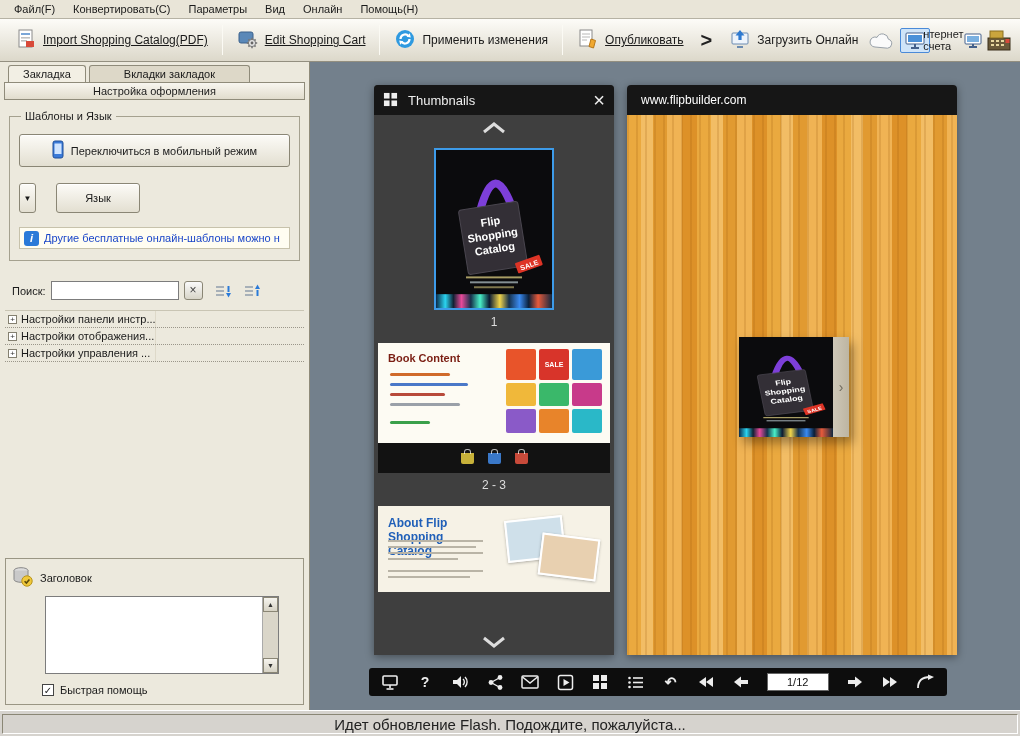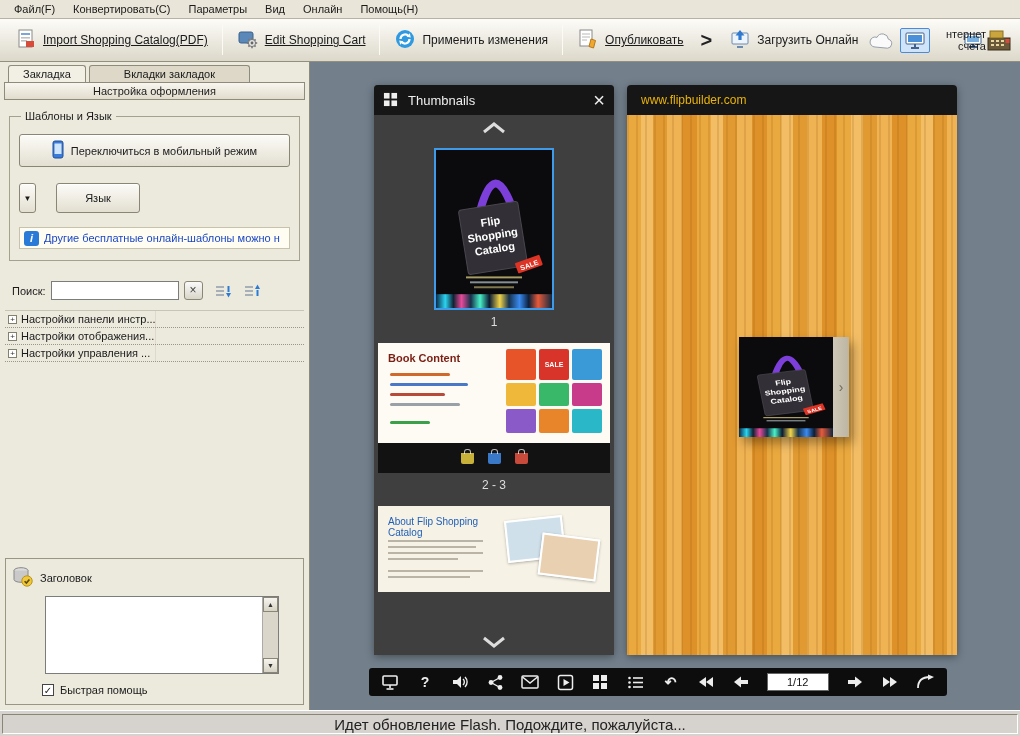--- a/index.html
+++ b/index.html
@@ -10,21 +10,21 @@
   .menubar { height:19px; background:#e9e5d8; border-bottom:1px solid #b6b2a4; display:flex; align-items:center; padding-left:6px; gap:2px; }
   .menu-item { padding:2px 8px; cursor:default; }
 
   
   .toolbar { height:43px; background:linear-gradient(#fdfcf8,#dcd8ca); border-bottom:1px solid #938f80; display:flex; align-items:center; padding:0 6px; }
   .tbtn { display:flex; align-items:center; gap:6px; padding:5px 9px; border-radius:3px; white-space:nowrap; }
   .tlabel { font-size:12px; }
   .tlabel.u { text-decoration:underline; }
   .tsep { width:1px; height:30px; background:#a9a597; border-right:1px solid #fbfaf4; margin:0 5px; }
   .tchev { font-size:20px; font-weight:bold; color:#222; padding:0 8px; }
-  .tright { margin-left:auto; display:flex; align-items:center; gap:3px; padding-right:2px; position:relative;text-align:right; }
+  .tright { margin-left:auto; display:flex; align-items:center; gap:3px; padding-right:2px; position:relative; }
   .tb-toggle { border:1px solid #4a8ad8; background:#cfe4f8; border-radius:2px; padding:2px 3px; display:flex; }
   .tright-text { font-size:11px; margin:0 -26px 0 -10px; position:relative; z-index:0; }
   .tright svg, .tb-toggle svg { display:block; }
 
   
   .main { display:flex; height:648px; }
 
   
   .sidebar { width:310px; min-width:310px; background:#ece9dd; border-right:1px solid #8f8b7a; display:flex; flex-direction:column; padding:3px 3px 5px; }
   .tabs-row { display:flex; gap:3px; padding-left:5px; }
@@ -81,27 +81,27 @@
   .thumb2 { margin-top:10px; width:232px; height:130px; background:#fdfbf3; position:relative; overflow:hidden; }
   .t2-title { position:absolute; left:10px; top:9px; color:#7a1d12; font-weight:bold; font-size:11px; }
   .t2-line { position:absolute; height:3px; border-radius:2px; }
   .t2-grid { position:absolute; right:8px; top:6px; width:96px; height:84px; display:grid; grid-template-columns:1fr 1fr 1fr; gap:3px; }
   .t2-grid i { border-radius:2px; }
   .st-sale { background:#d8342a; color:#fff; font-size:7px; font-weight:bold; display:flex; align-items:center; justify-content:center; font-style:normal; }
   .t2-band { position:absolute; left:0; bottom:0; width:100%; height:30px; background:#121212; display:flex; align-items:center; justify-content:center; gap:14px; }
   .bagette { width:13px; height:11px; border-radius:0 0 2px 2px; position:relative; }
   .bagette::before { content:""; position:absolute; left:3px; top:-4px; width:5px; height:4px; border:1.5px solid rgba(255,255,255,.7); border-bottom:none; border-radius:3px 3px 0 0; }
   .thumb3 { margin-top:10px; width:232px; height:86px; background:#f6f2e6; position:relative; overflow:hidden; }
-  .t3-title { position:absolute; left:10px; top:10px; width:100px; color:#1f5fb8; font-weight:normal; font-size:10px; }
+  .t3-title { position:absolute; left:10px; top:10px; width:100px; color:#1f5fb8; font-weight:bold; font-size:12px; }
   .t3-line { position:absolute; height:2px; background:#b9b4a6; }
   .t3-photo { position:absolute; background:#fff; border:2px solid #fff; box-shadow:0 1px 3px rgba(0,0,0,.3); }
   .t3-photo i { display:block; width:100%; height:100%; }
 
   .browser-panel { position:absolute; left:317px; top:23px; width:330px; height:570px; box-shadow:0 2px 8px rgba(0,0,0,.4); border-radius:4px 4px 0 0; overflow:hidden; display:flex; flex-direction:column; }
-  .bp-header { height:30px; background:#161616; color:#eab308; font-size:12px; display:flex; align-items:center; padding:0 14px; }
+  .bp-header { height:30px; background:#161616; color:#ffffff; font-size:12px; display:flex; align-items:center; padding:0 14px; }
   .bp-body { flex:1; position:relative;
     background:
       repeating-linear-gradient(90deg, rgba(150,85,10,.18) 0 2px, rgba(0,0,0,0) 2px 9px),
       repeating-linear-gradient(90deg, #eaa93f 0 14px, #f2bd65 14px 26px, #e19a31 26px 40px, #f0b354 40px 55px, #dd9128 55px 70px);
   }
   .book { position:absolute; left:112px; top:222px; display:flex; box-shadow:4px 6px 10px rgba(0,0,0,.35); }
   .book-cover svg { display:block; }
   .book-edge { width:16px; height:100px; background:linear-gradient(90deg,#cfc8b8,#bdb5a2); display:flex; align-items:center; justify-content:center; color:#6f6a5e; font-size:14px; }
 
   .player-bar { position:absolute; left:59px; top:606px; width:578px; height:28px; background:#0d0d0d; border-radius:3px; display:flex; align-items:center; justify-content:space-between; padding:0 12px; }

